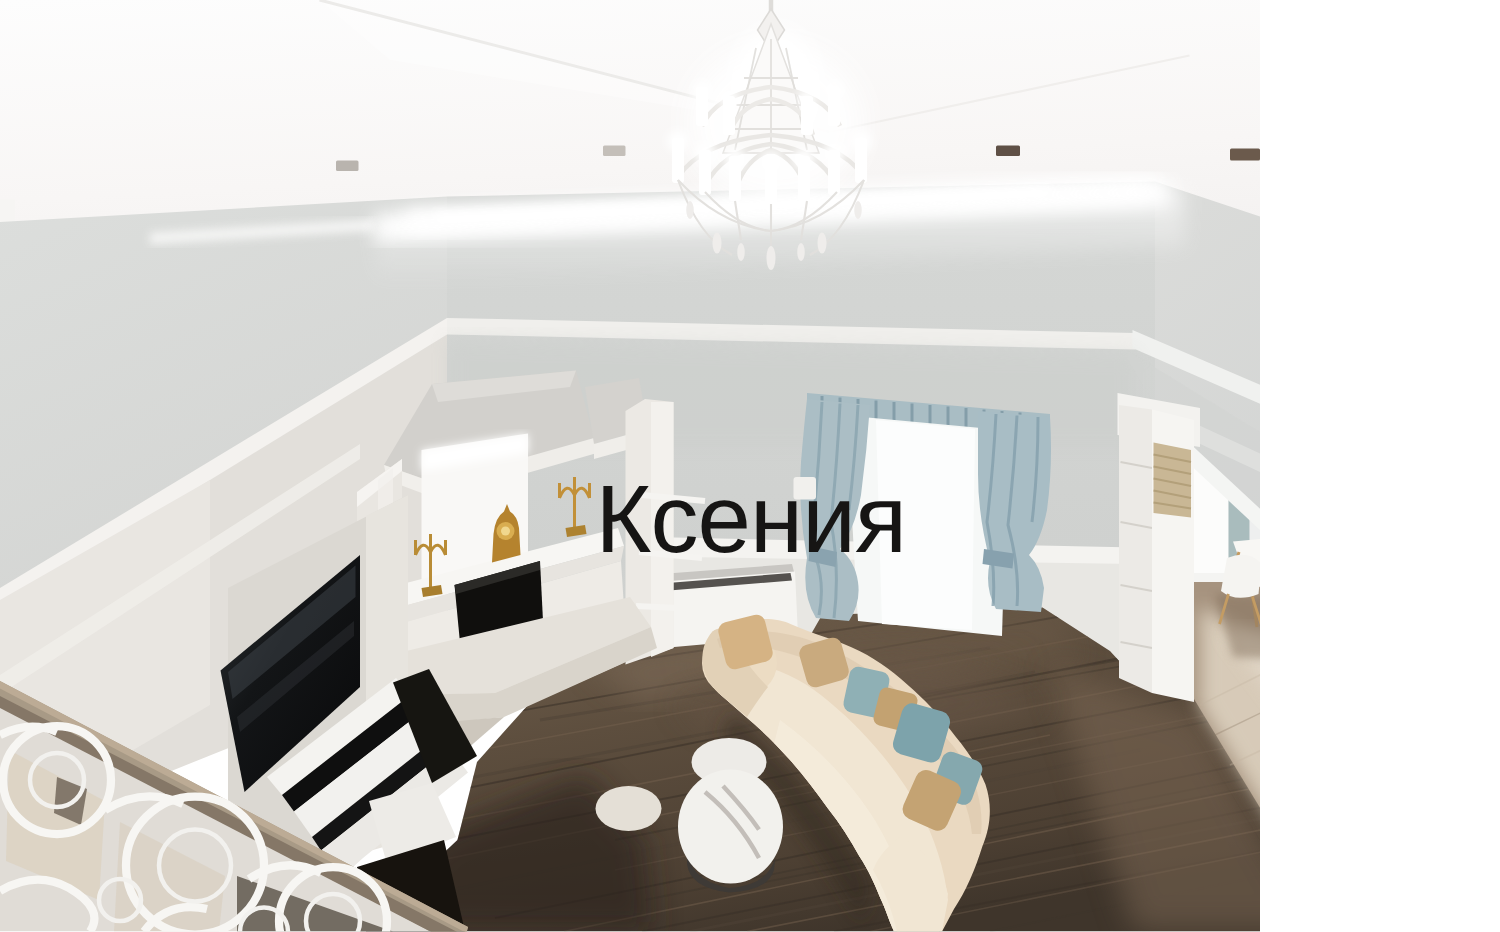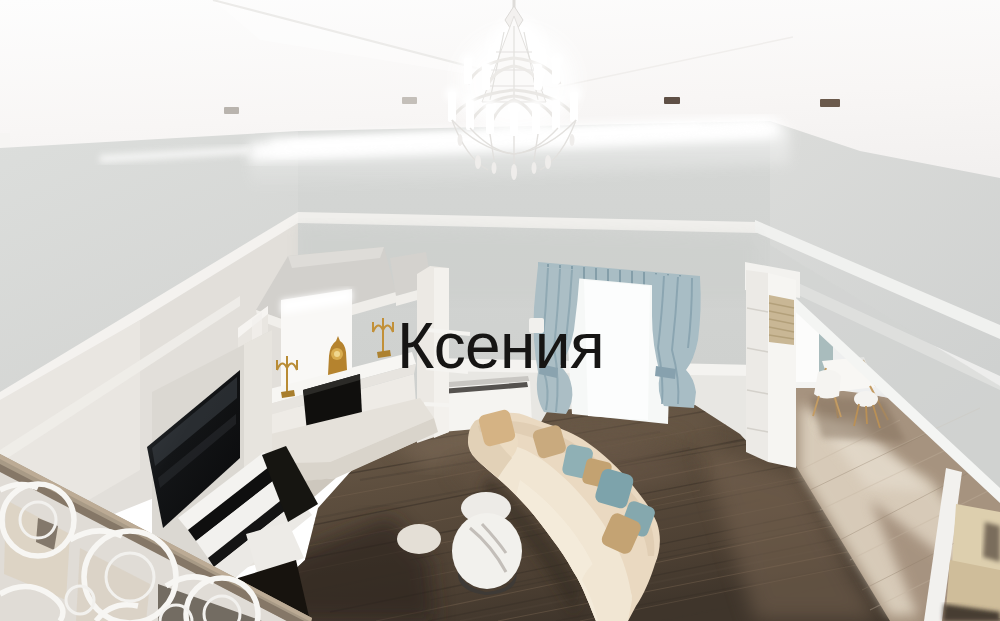--- a/index.html
+++ b/index.html
@@ -1,16 +1,16 @@
 <!DOCTYPE html>
 <html><head>
 <meta charset="utf-8">
 <style>
   html,body{margin:0;padding:0;background:#fff;}
-  .scene{position:relative;width:1000px;height:621px;overflow:hidden;font-family:"Liberation Sans", sans-serif;}
+  .scene{position:relative;width:840px;height:621px;overflow:hidden;font-family:"Liberation Sans", sans-serif;}
 </style>
 </head>
 <body>
 <div class="scene">
 <svg width="1000" height="621" viewBox="0 0 1000 621" xmlns="http://www.w3.org/2000/svg">
 <defs>
   <filter id="blur2">
           <feGaussianBlur stdDeviation="2"></feGaussianBlur>
         </filter>
   <filter id="blur3">

